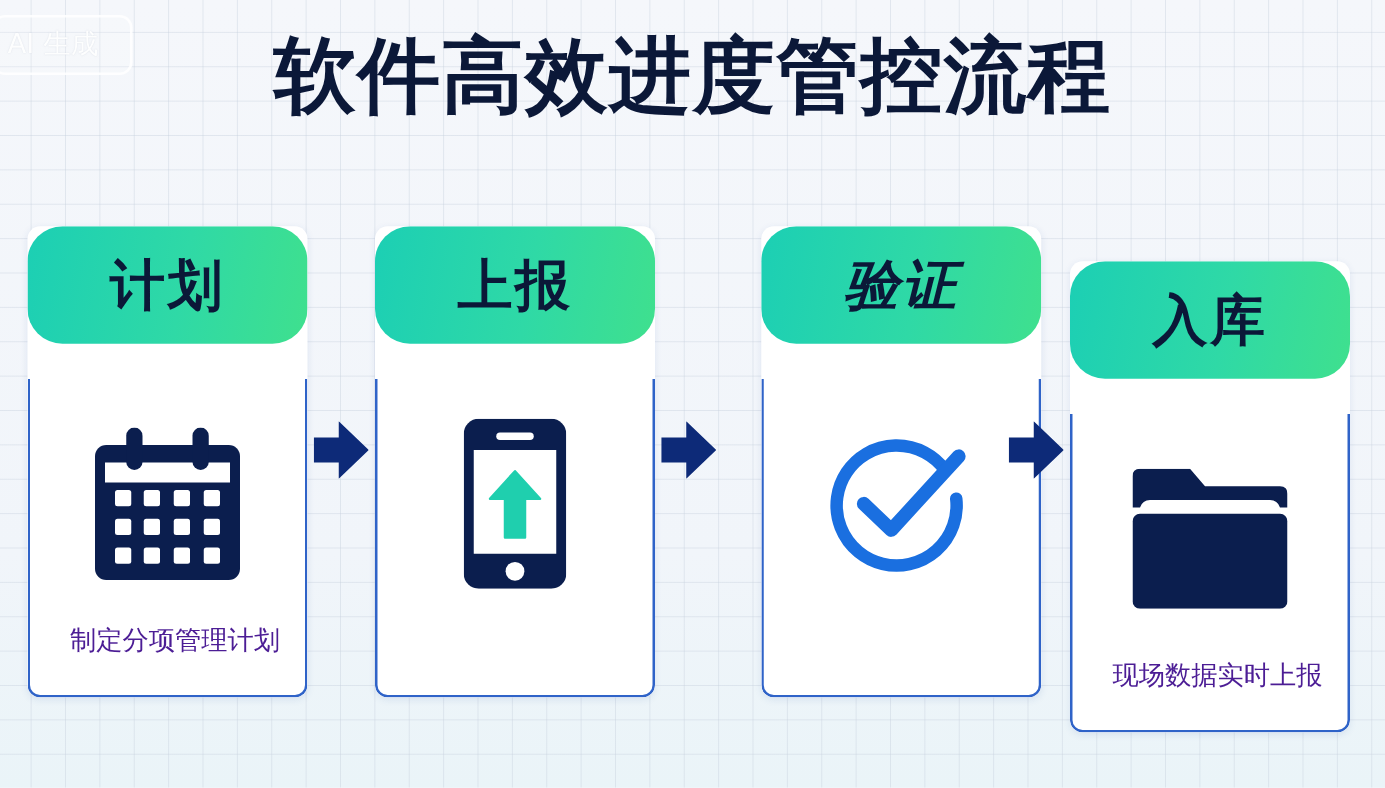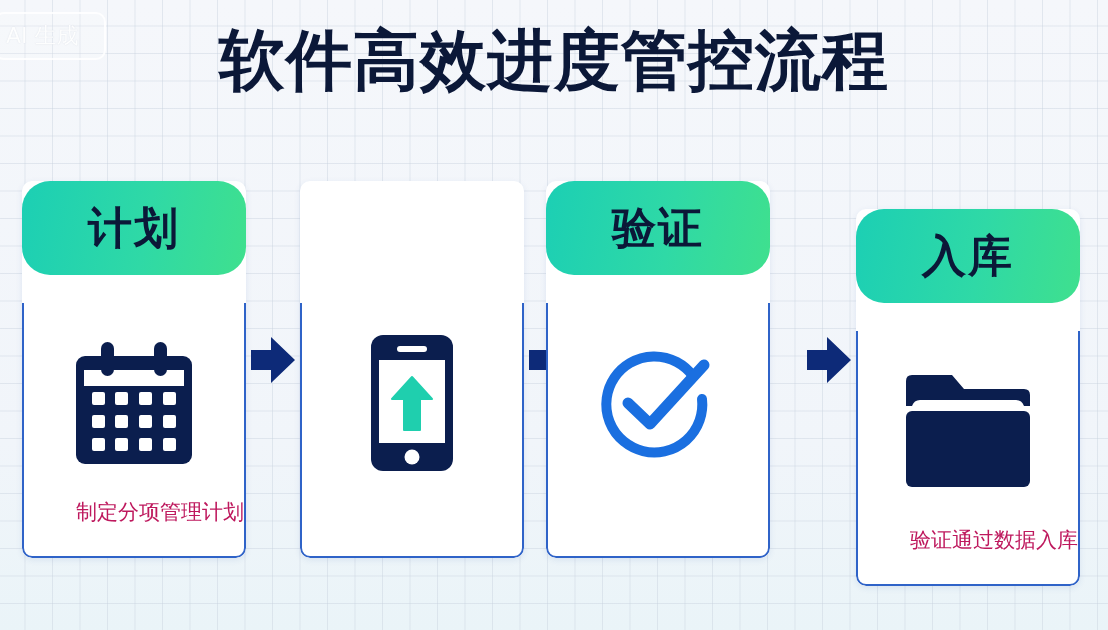--- a/index.html
+++ b/index.html
@@ -61,22 +61,22 @@
     border-top: none;
     border-radius: 0 0 10px 10px;
     background: #ffffff;
   }
   .icon-wrap {
     position: absolute; left: 0; right: 0; top: 30px; height: 140px;
     display: flex; align-items: center; justify-content: center;
   }
   .card-desc {
     position: absolute; left: 0; right: 0; top: 195px;
-    text-align: right;
-    font-size: 21px; color: #be185d; padding-left: 12px;
+    text-align: center;
+    font-size: 21px; color: #4c1d95; padding-left: 12px;
   }
   .arrow {
     position: absolute; top: 337px; width: 44px; height: 46px;
   }
 </style>
 </head>
 <body>
 
 <div class="watermark">AI 生成</div>
 
@@ -111,38 +111,41 @@
     </div>
     <div class="card-desc">制定分项管理计划</div>
   </div>
 </div>
 
 <svg class="arrow" style="left:251px;" viewBox="0 0 44 46">
   <polygon points="0,13 20,13 20,0 44,23 20,46 20,33 0,33" fill="#0d2a78"></polygon>
 </svg>
 
 <div class="card" style="left:300px;">
+  <div class="card-head">
+    <span class="card-head-label">上报</span>
+  </div>
   <div class="card-body">
     <div class="icon-wrap">
       <svg width="82" height="136" viewBox="0 0 82 136">
         <rect x="0" y="0" width="82" height="136" rx="12" fill="#0b1e4e"></rect>
         <rect x="8" y="25" width="66" height="83" fill="#ffffff"></rect>
         <rect x="26" y="11" width="30" height="6" rx="3" fill="#ffffff"></rect>
         <circle cx="41" cy="122" r="7.5" fill="#ffffff"></circle>
         <polygon points="41,42 61,64 49,64 49,95 33,95 33,64 21,64" fill="#1fcfae" stroke="#1fcfae" stroke-width="2" stroke-linejoin="round"></polygon>
       </svg>
     </div>
   </div>
 </div>
 
 <svg class="arrow" style="left:529px;" viewBox="0 0 44 46">
   <polygon points="0,13 20,13 20,0 44,23 20,46 20,33 0,33" fill="#0d2a78"></polygon>
 </svg>
 
-<div class="card" style="left:546px;">
+<div class="card" style="left:609px;font-style:italic;">
   <div class="card-head">
     <span class="card-head-label">验证</span>
   </div>
   <div class="card-body">
     <div class="icon-wrap">
       <svg width="120" height="120" viewBox="0 0 120 120">
         <path d="M 95 33 A 48 48 0 1 0 104 56" fill="none" stroke="#1a6fe0" stroke-width="10" stroke-linecap="round"></path>
         <polyline points="30,60 52,81 106,22" fill="none" stroke="#1a6fe0" stroke-width="11" stroke-linecap="round" stroke-linejoin="round"></polyline>
       </svg>
     </div>
@@ -157,15 +160,15 @@
   <div class="card-head">
     <span class="card-head-label">入库</span>
   </div>
   <div class="card-body">
     <div class="icon-wrap">
       <svg width="124" height="112" viewBox="0 0 124 112">
         <path d="M 6 0 L 46 0 L 58 14 L 118 14 Q 124 14 124 20 L 124 31 L 118 31 Q 116 25 110 25 L 14 25 Q 8 25 6 31 L 0 31 L 0 6 Q 0 0 6 0 Z" fill="#0b1e4e"></path>
         <rect x="0" y="36" width="124" height="76" rx="6" fill="#0b1e4e"></rect>
       </svg>
     </div>
-    <div class="card-desc">验证通过数据入库</div>
+    <div class="card-desc">现场数据实时上报</div>
   </div>
 </div>
 
 </body></html>

